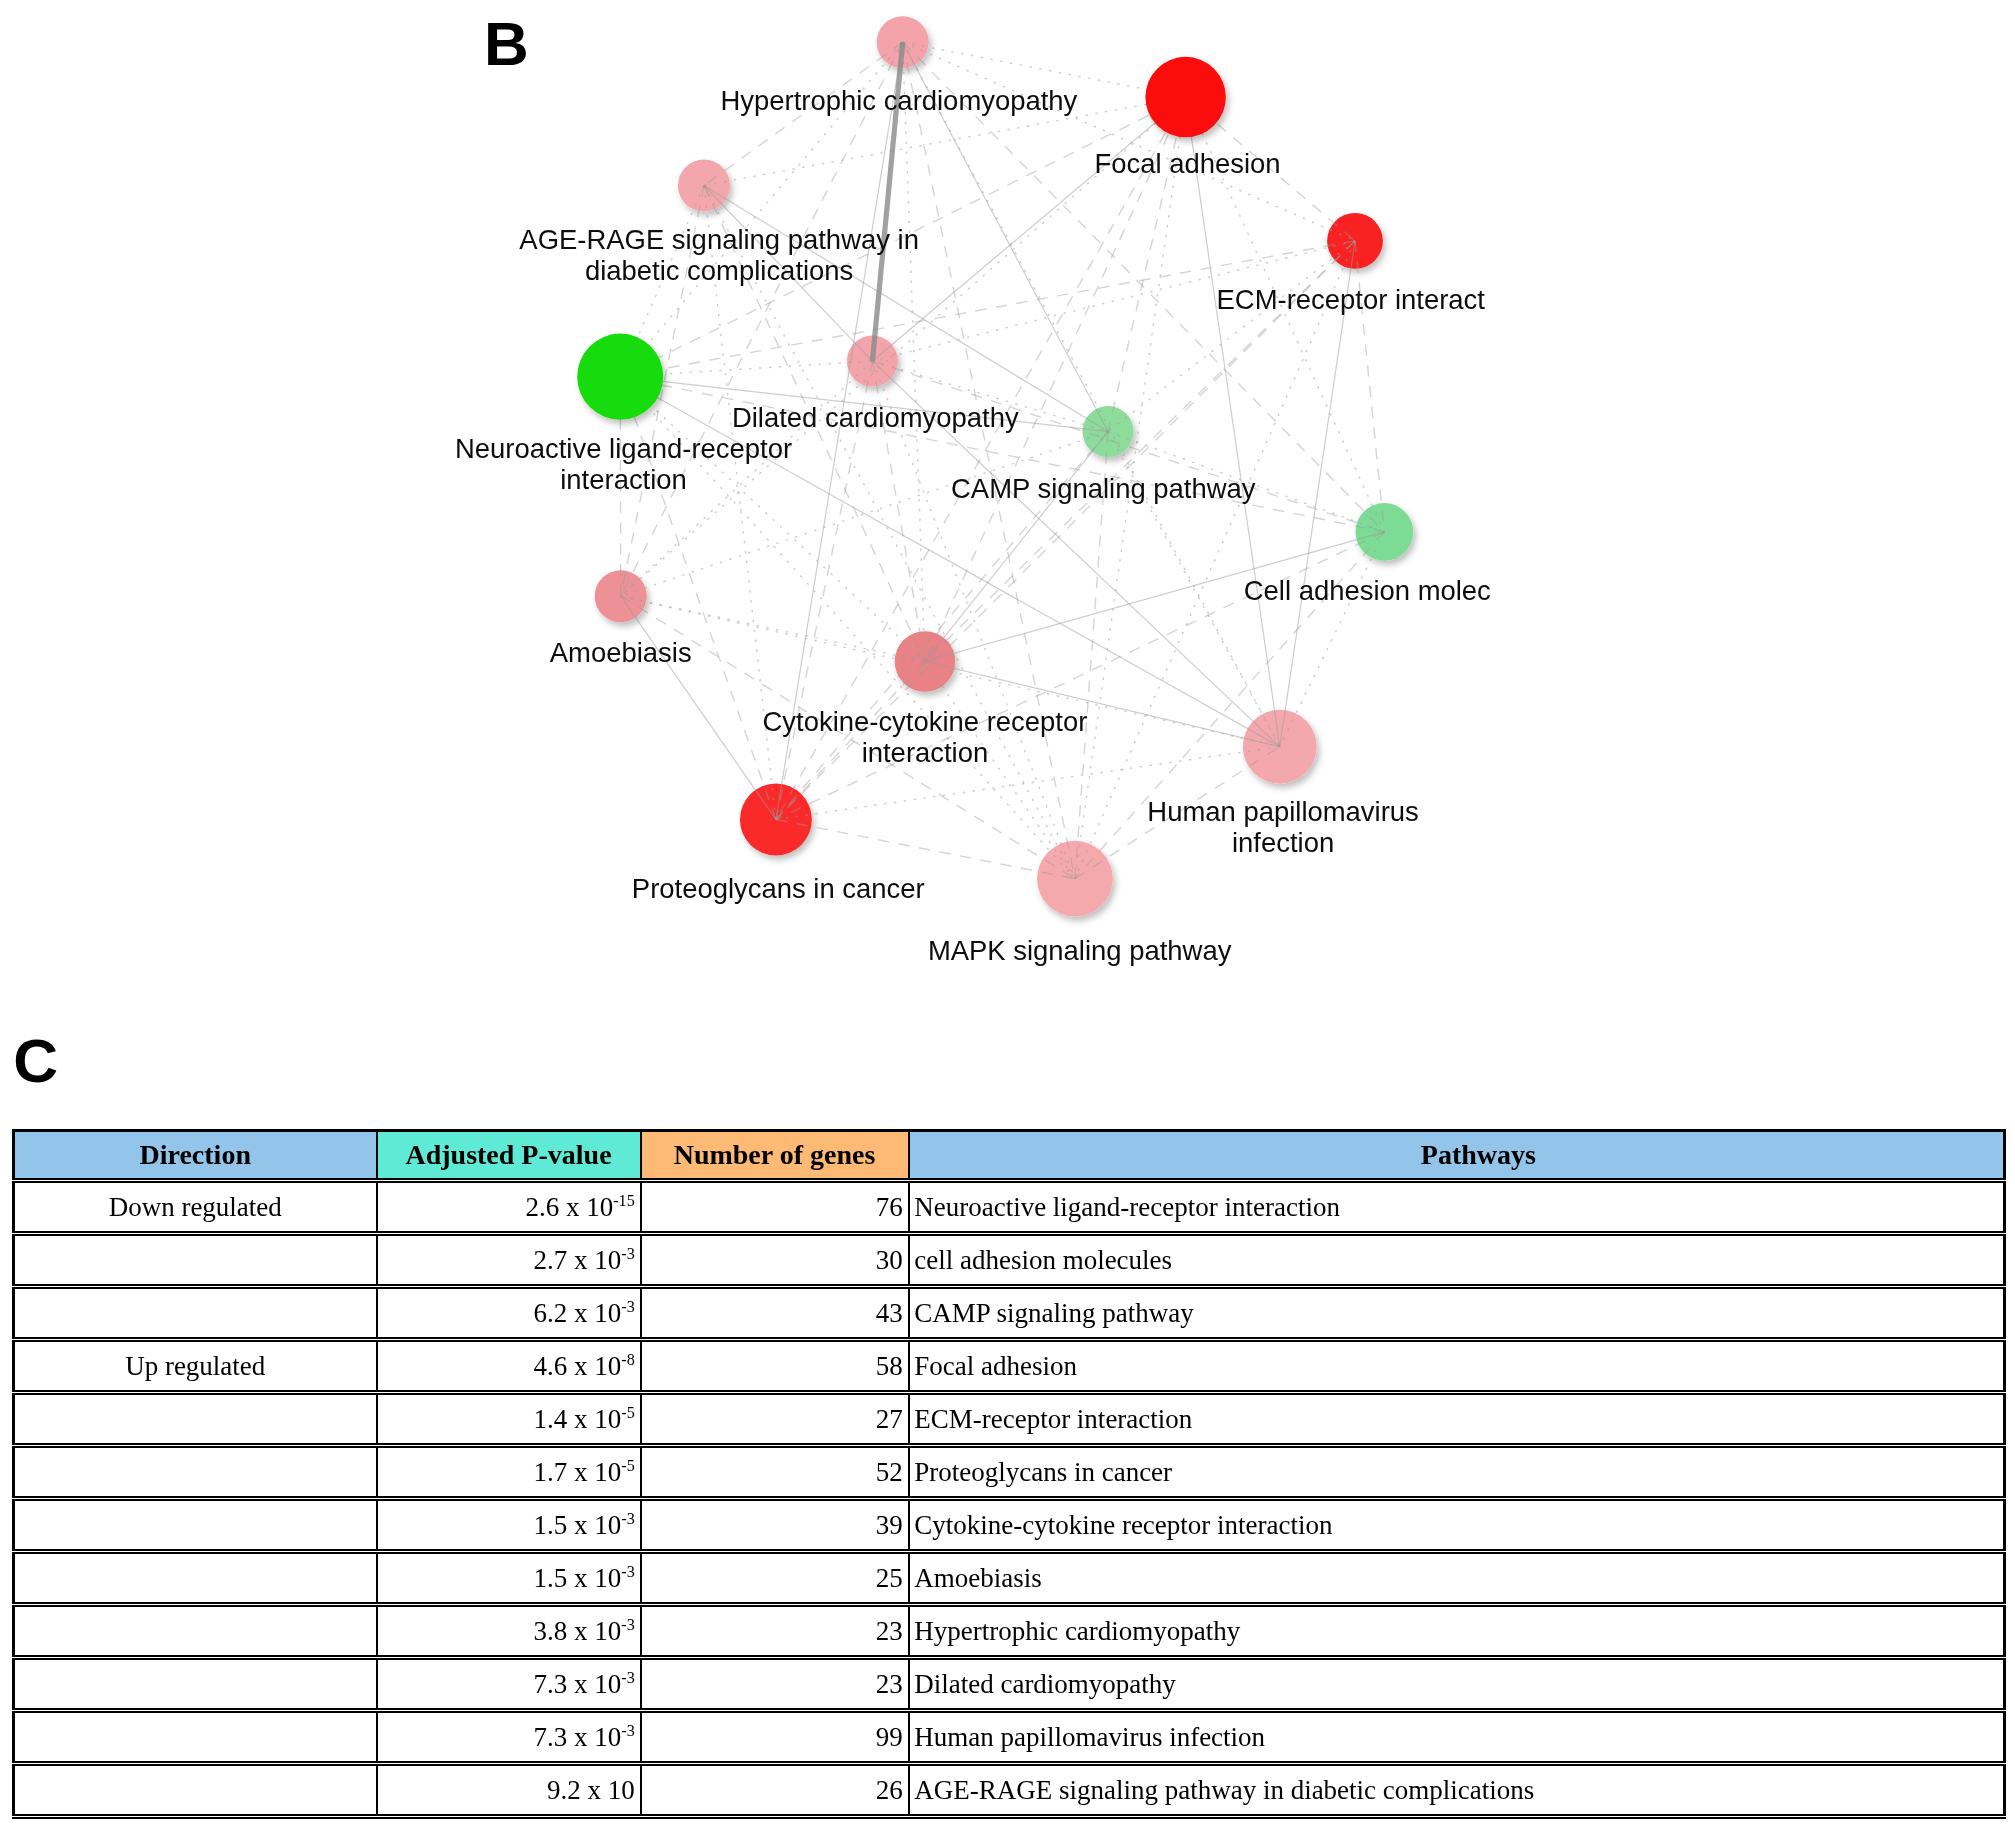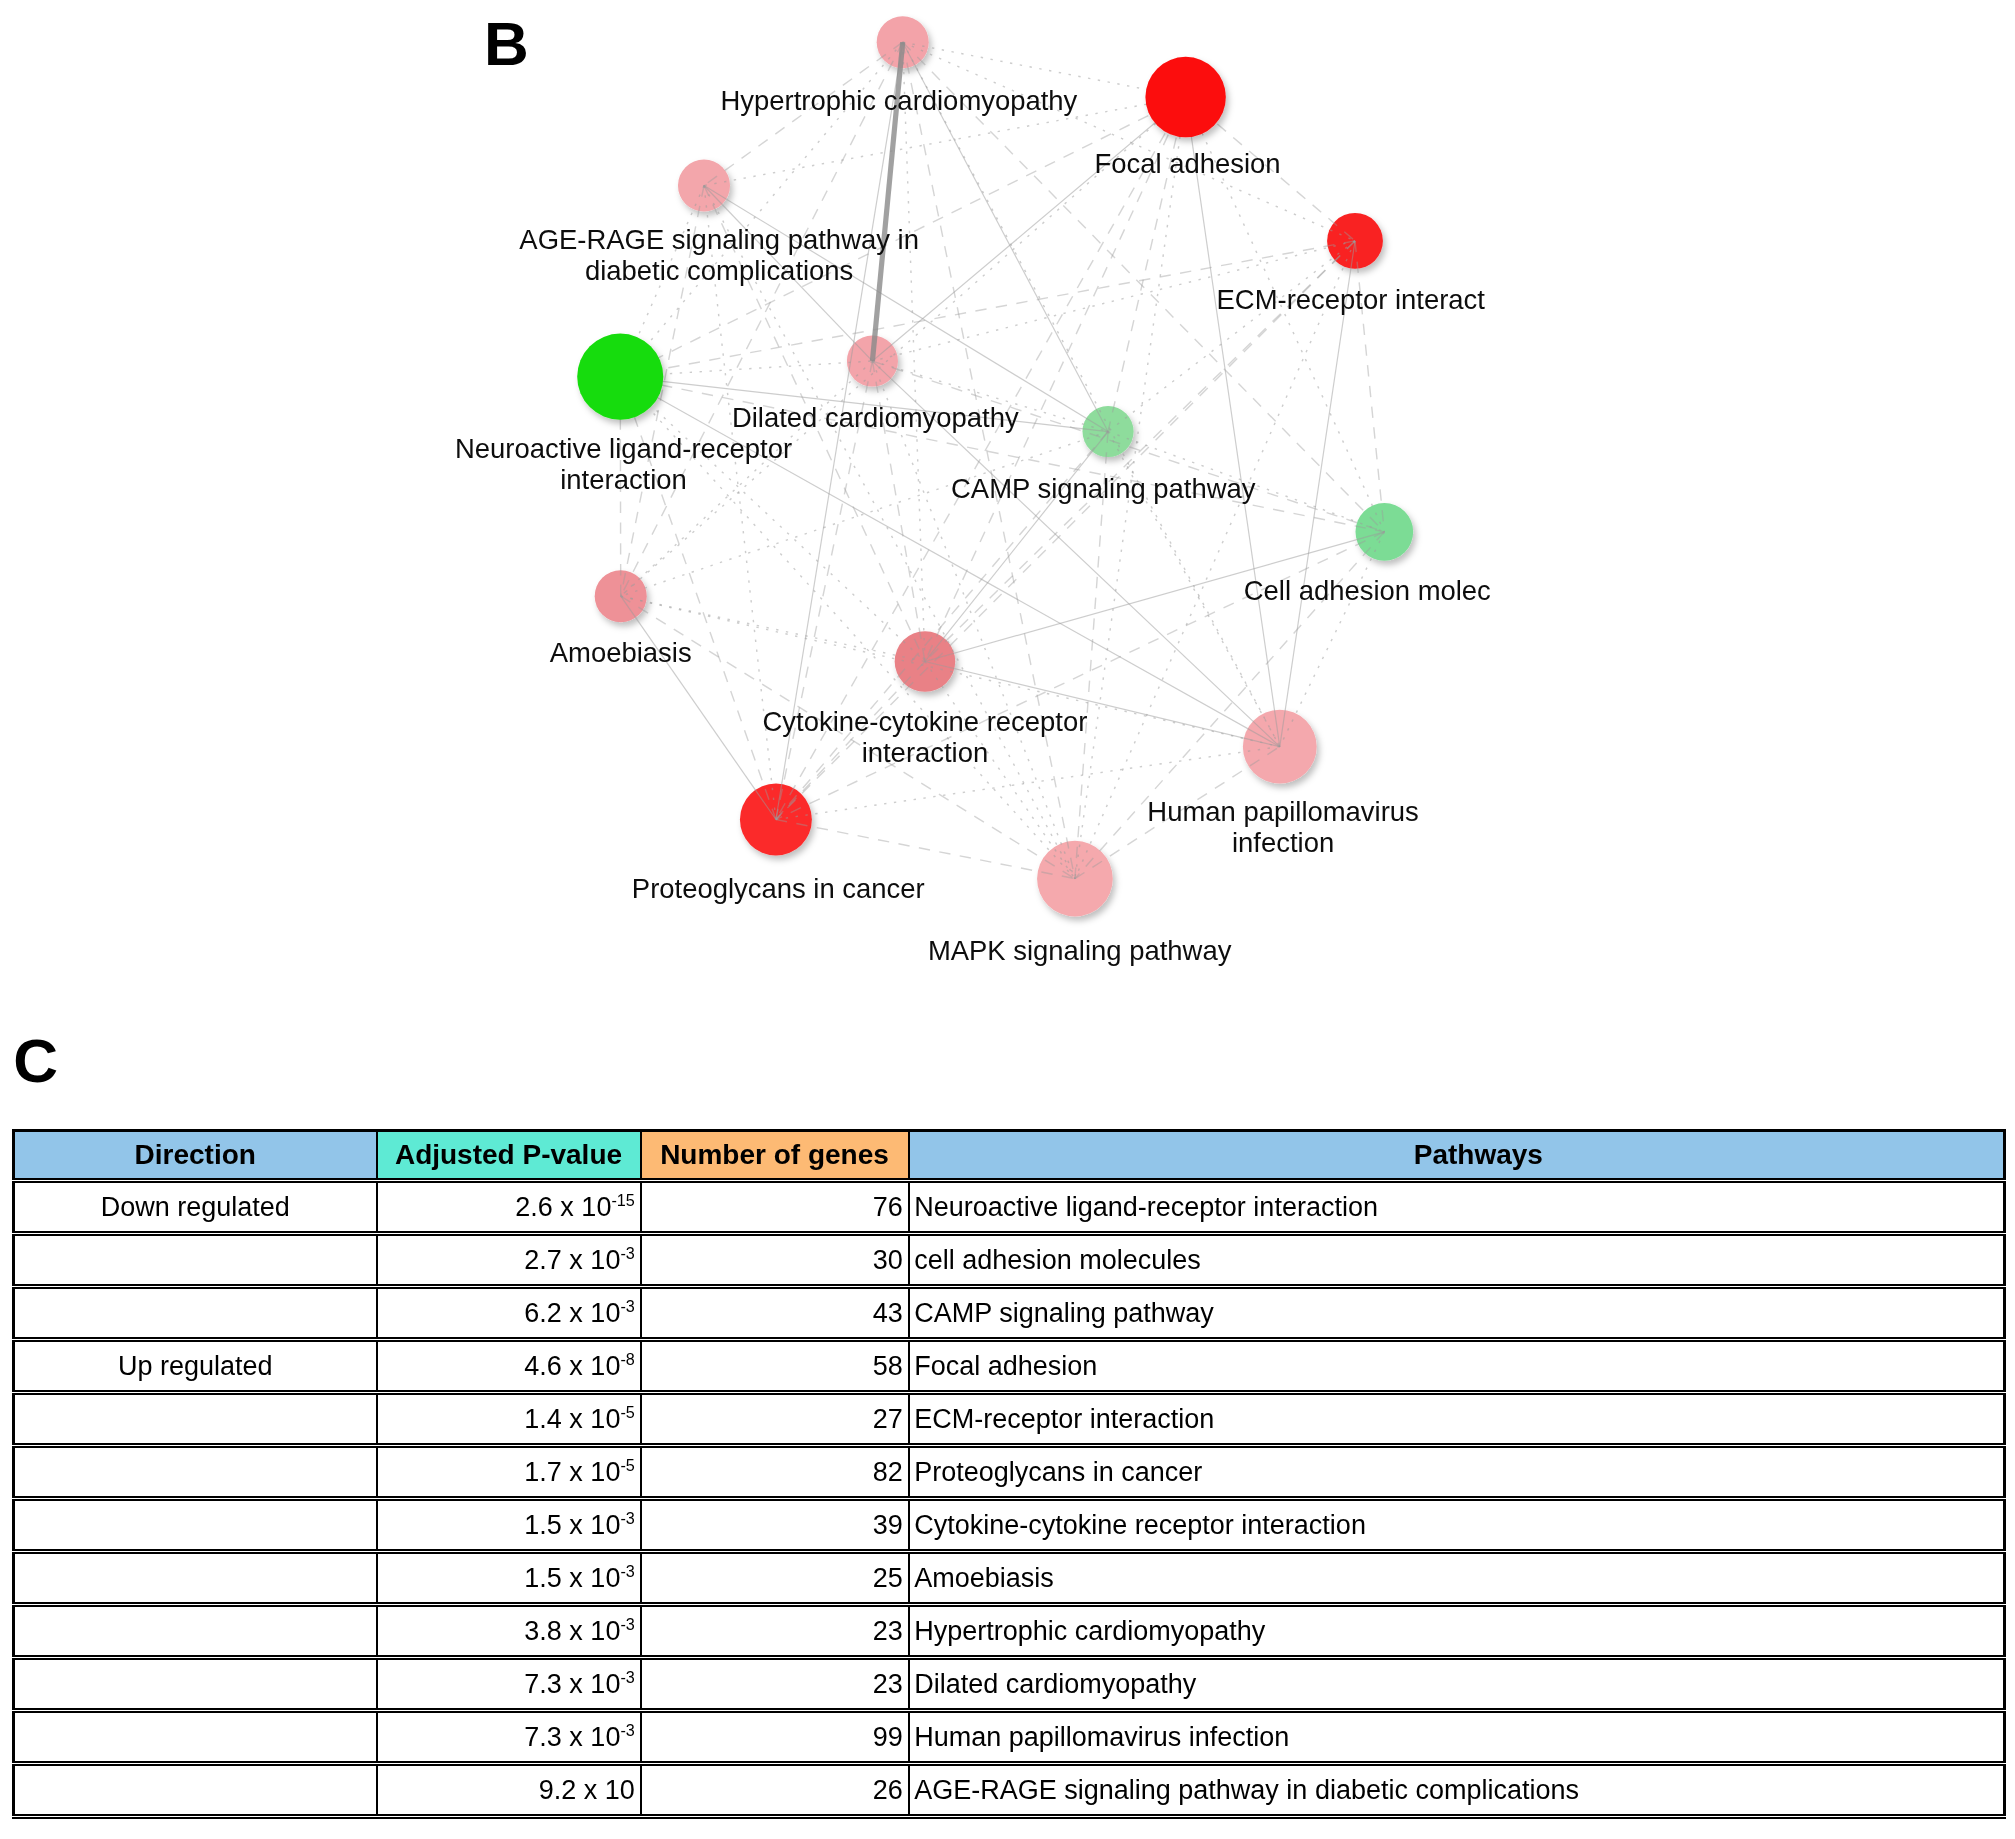--- a/index.html
+++ b/index.html
@@ -35,20 +35,21 @@
     background:#fff;
   }
   #enrichment-table thead tr{border-top:3.3px solid #000;}
   #enrichment-table tr{border-bottom:5.7px double #000;}
   #enrichment-table th, #enrichment-table td{
     border-left:2.8px solid #000;
     border-right:2.8px solid #000;
     color:#000;
     overflow:hidden;
     white-space:nowrap;
+    font-family:Liberation Serif, serif;
   }
   #enrichment-table th{
     font-size:28px;font-weight:bold;
     text-align:center;
     height:46px;
     padding:0 3.8px;
   }
   #enrichment-table td{
     font-size:27px;
     height:48px;
@@ -225,21 +226,21 @@
         </tr>
         <tr>
           <td class="col-direction"></td>
           <td class="col-pvalue">1.4 x 10<sup>-5</sup></td>
           <td class="col-genes">27</td>
           <td class="col-pathway">ECM-receptor interaction</td>
         </tr>
         <tr>
           <td class="col-direction"></td>
           <td class="col-pvalue">1.7 x 10<sup>-5</sup></td>
-          <td class="col-genes">82</td>
+          <td class="col-genes">52</td>
           <td class="col-pathway">Proteoglycans in cancer</td>
         </tr>
         <tr>
           <td class="col-direction"></td>
           <td class="col-pvalue">1.5 x 10<sup>-3</sup></td>
           <td class="col-genes">39</td>
           <td class="col-pathway">Cytokine-cytokine receptor interaction</td>
         </tr>
         <tr>
           <td class="col-direction"></td>

